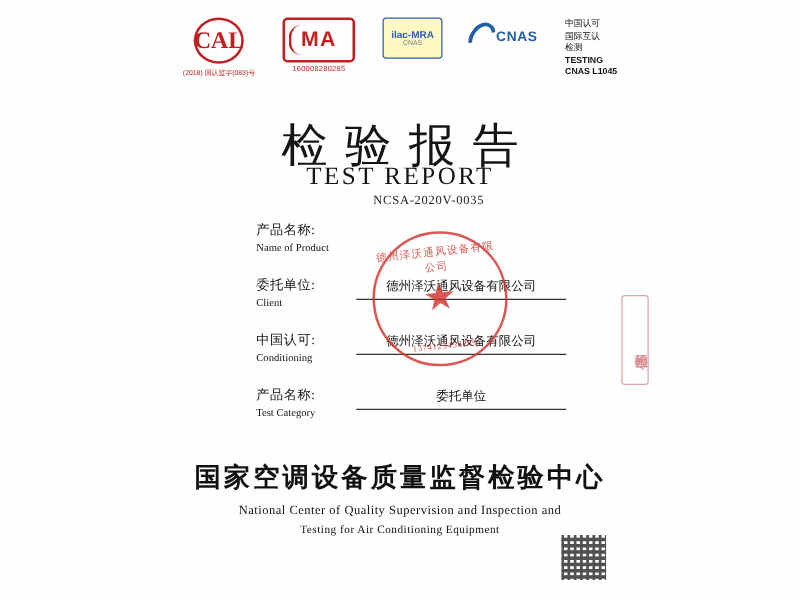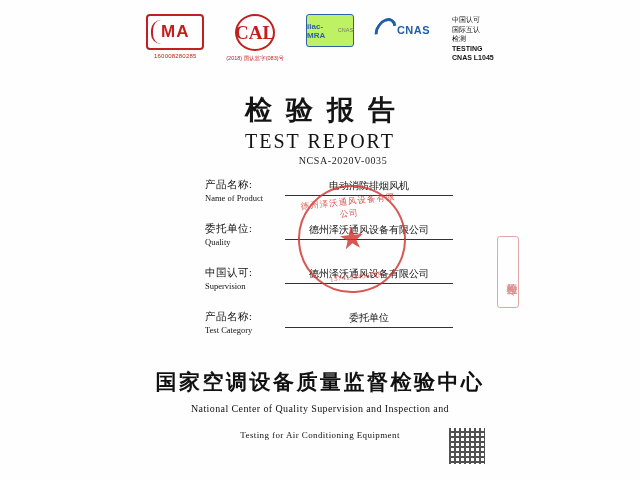--- a/index.html
+++ b/index.html
@@ -95,23 +95,23 @@
     color: #c02020;
     font-family: "Liberation Sans", sans-serif;
   }
 
   
   .ilac-badge {
     width: 46px;
     height: 31px;
     border: 1px solid #2f5fa8;
     border-radius: 3px;
-    background: #bef264;
-    display: flex;
-    flex-direction: row;
+    background: #fef9c3;
+    display: flex;
+    flex-direction: column;
     align-items: center;
     justify-content: center;
     overflow: hidden;
   }
   .ilac-top {
     font-family: "Liberation Sans", sans-serif;
     font-size: 8px;
     color: #2f5fa8;
     font-weight: bold;
     line-height: 9px;
@@ -162,22 +162,22 @@
     font-weight: bold;
   }
 
   
   .title-cn {
     position: absolute;
     top: 92px;
     width: 640px;
     text-align: center;
     font-family: "Liberation Serif", serif;
-    font-size: 27px;
-    font-weight: bold;
+    font-size: 37px;
+    font-weight: normal;
     letter-spacing: 14px;
     text-indent: 14px;
     color: #141414;
   }
   .title-en {
     position: absolute;
     top: 130px;
     width: 640px;
     text-align: center;
     font-family: "Liberation Serif", serif;
@@ -258,21 +258,21 @@
     color: #111;
   }
   .org-en1 {
     margin-top: 7px;
     font-family: "Liberation Serif", serif;
     font-size: 10px;
     letter-spacing: 0.4px;
     color: #111;
   }
   .org-en2 {
-    margin-top: 16px;
+    margin-top: 4px;
     font-family: "Liberation Serif", serif;
     font-size: 9px;
     letter-spacing: 0.4px;
     color: #111;
   }
 
   
   .seal {
     position: absolute;
     left: 298px;
@@ -366,27 +366,27 @@
   }
 </style>
 </head>
 <body>
 
 <div class="page">
 
   <div class="marks">
 
     <div class="mark">
+      <div class="cal-badge">CAL</div>
+      <div class="cal-code">(2018) 国认监字(083)号</div>
+    </div>
+
+    <div class="mark">
       <div class="ma-badge">MA</div>
       <div class="mark-code">160008280285</div>
-    </div>
-
-    <div class="mark">
-      <div class="cal-badge">CAL</div>
-      <div class="cal-code">(2018) 国认监字(083)号</div>
     </div>
 
     <div class="mark">
       <div class="ilac-badge">
         <div class="ilac-top">ilac-MRA</div>
         <div class="ilac-bot">CNAS</div>
       </div>
     </div>
 
     <div class="mark">
@@ -410,35 +410,34 @@
   <div class="title-en">TEST REPORT</div>
   <div class="report-no">NCSA-2020V-0035</div>
 
   <div class="fields">
 
     <div class="field-row">
       <div class="field-label">
         <div class="label-cn">产品名称:</div>
         <div class="label-en">Name of Product</div>
       </div>
-      <div class="field-value">电动消防排烟风机</div>
     </div>
 
     <div class="field-row">
       <div class="field-label">
         <div class="label-cn">委托单位:</div>
-        <div class="label-en">Quality</div>
+        <div class="label-en">Client</div>
       </div>
       <div class="field-value">德州泽沃通风设备有限公司</div>
     </div>
 
     <div class="field-row">
       <div class="field-label">
         <div class="label-cn">中国认可:</div>
-        <div class="label-en">Supervision</div>
+        <div class="label-en">Conditioning</div>
       </div>
       <div class="field-value">德州泽沃通风设备有限公司</div>
     </div>
 
     <div class="field-row">
       <div class="field-label">
         <div class="label-cn">产品名称:</div>
         <div class="label-en">Test Category</div>
       </div>
       <div class="field-value">委托单位</div>

